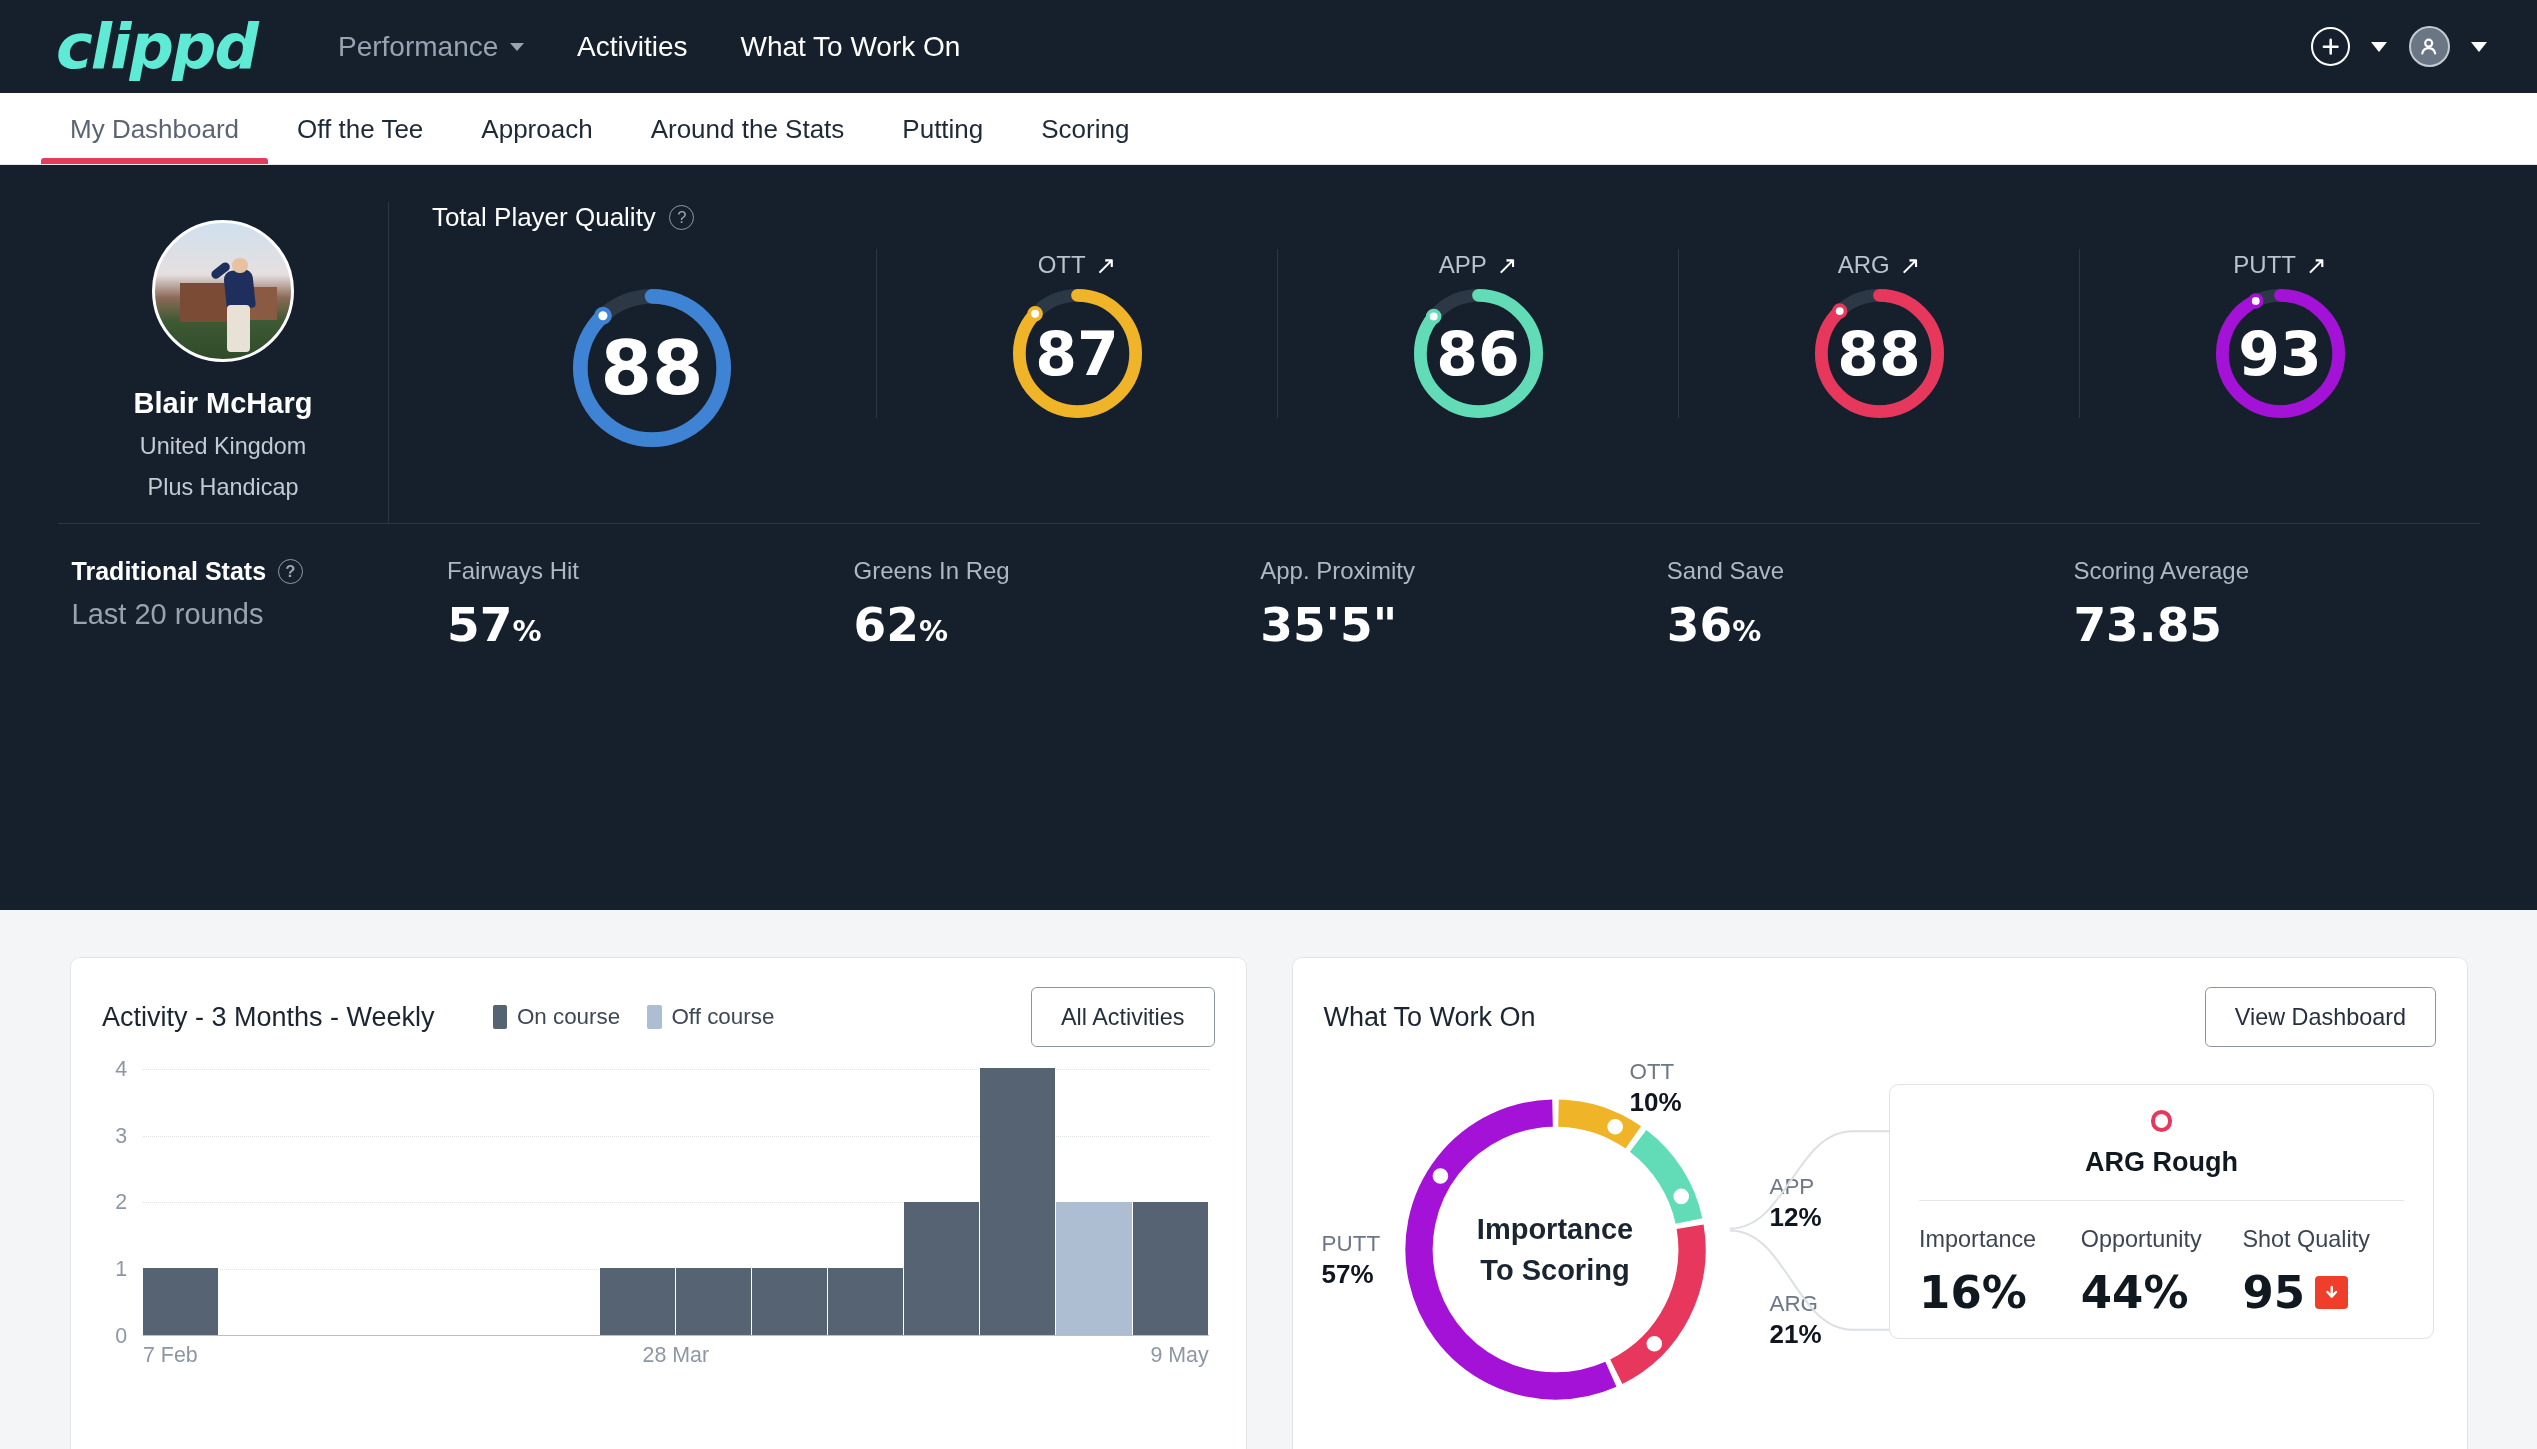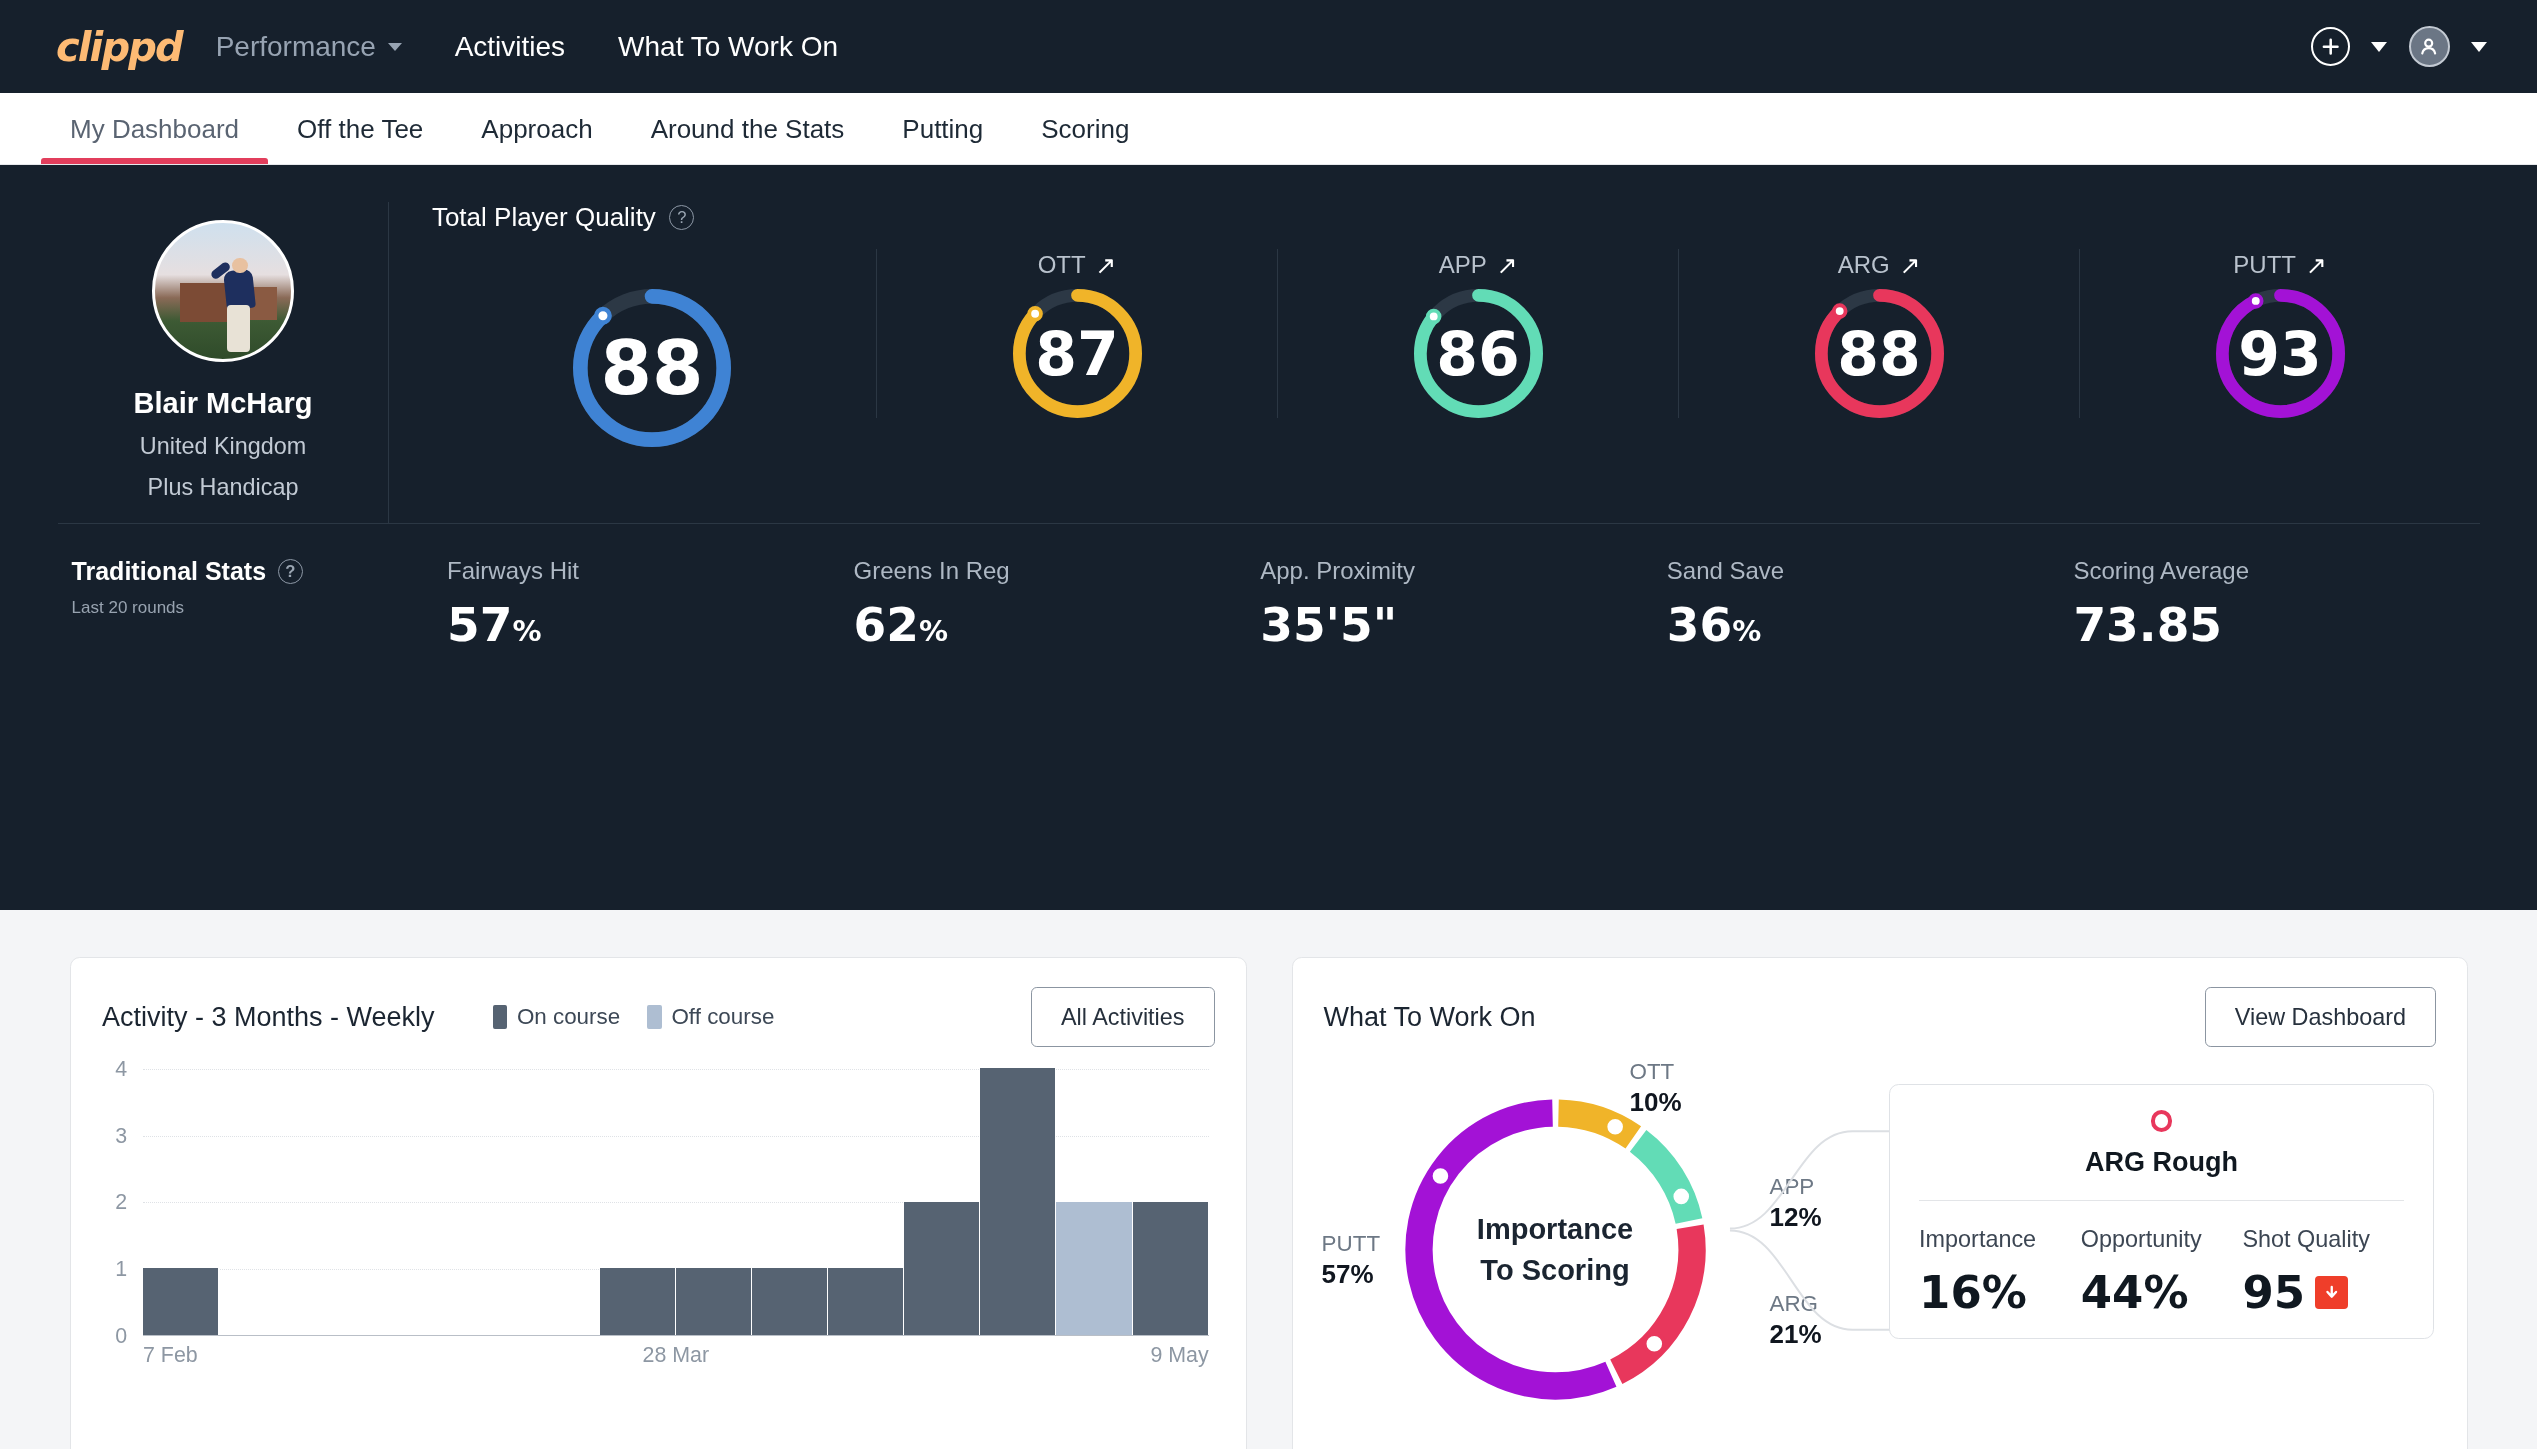--- a/index.html
+++ b/index.html
@@ -13,26 +13,26 @@
   
   .topnav {
     height: 93px;
     background: #16202c;
     display: flex;
     align-items: center;
     padding: 0 56px;
     position: relative;
   }
   .brand {
-    font-size: 40px;
+    font-size: 62px;
     font-weight: bold;
-    color: #fdba74;
+    color: #5eead4;
     letter-spacing: -1.9px;
     font-style: italic;
-    margin-right: 34px;
+    margin-right: 81px;
     font-family: "DejaVu Sans", sans-serif;
   }
   .navlinks { display: flex; align-items: center; gap: 53px; }
   .navlink {
     font-size: 28px;
     color: #ffffff;
     display: flex;
     align-items: center;
     gap: 11.7px;
     cursor: pointer;
@@ -230,21 +230,21 @@
     border-top: 1.9px solid #2b3744;
     padding-top: 33px;
     display: flex;
     align-items: flex-start;
   }
   .tstats-label { width: 389px; padding-left: 13.6px; }
   .tstats-title {
     font-size: 25px; font-weight: bold; color: #ffffff;
     display: flex; align-items: center; gap: 11.7px;
   }
-  .tstats-sub { font-size: 17px; color: #98a3b0; margin-top: 11.7px; }
+  .tstats-sub { font-size: 29px; color: #98a3b0; margin-top: 11.7px; }
   .stat { flex: 1; text-align: left; }
   .stat-name { font-size: 24px; color: #aeb8c4; }
   .stat-val {
     font-size: 47px; font-weight: bold; color: #ffffff;
     margin-top: 11.7px;
     font-family: "DejaVu Sans", sans-serif;
   }
   .stat-val .unit { font-size: 29px; }
 
   

